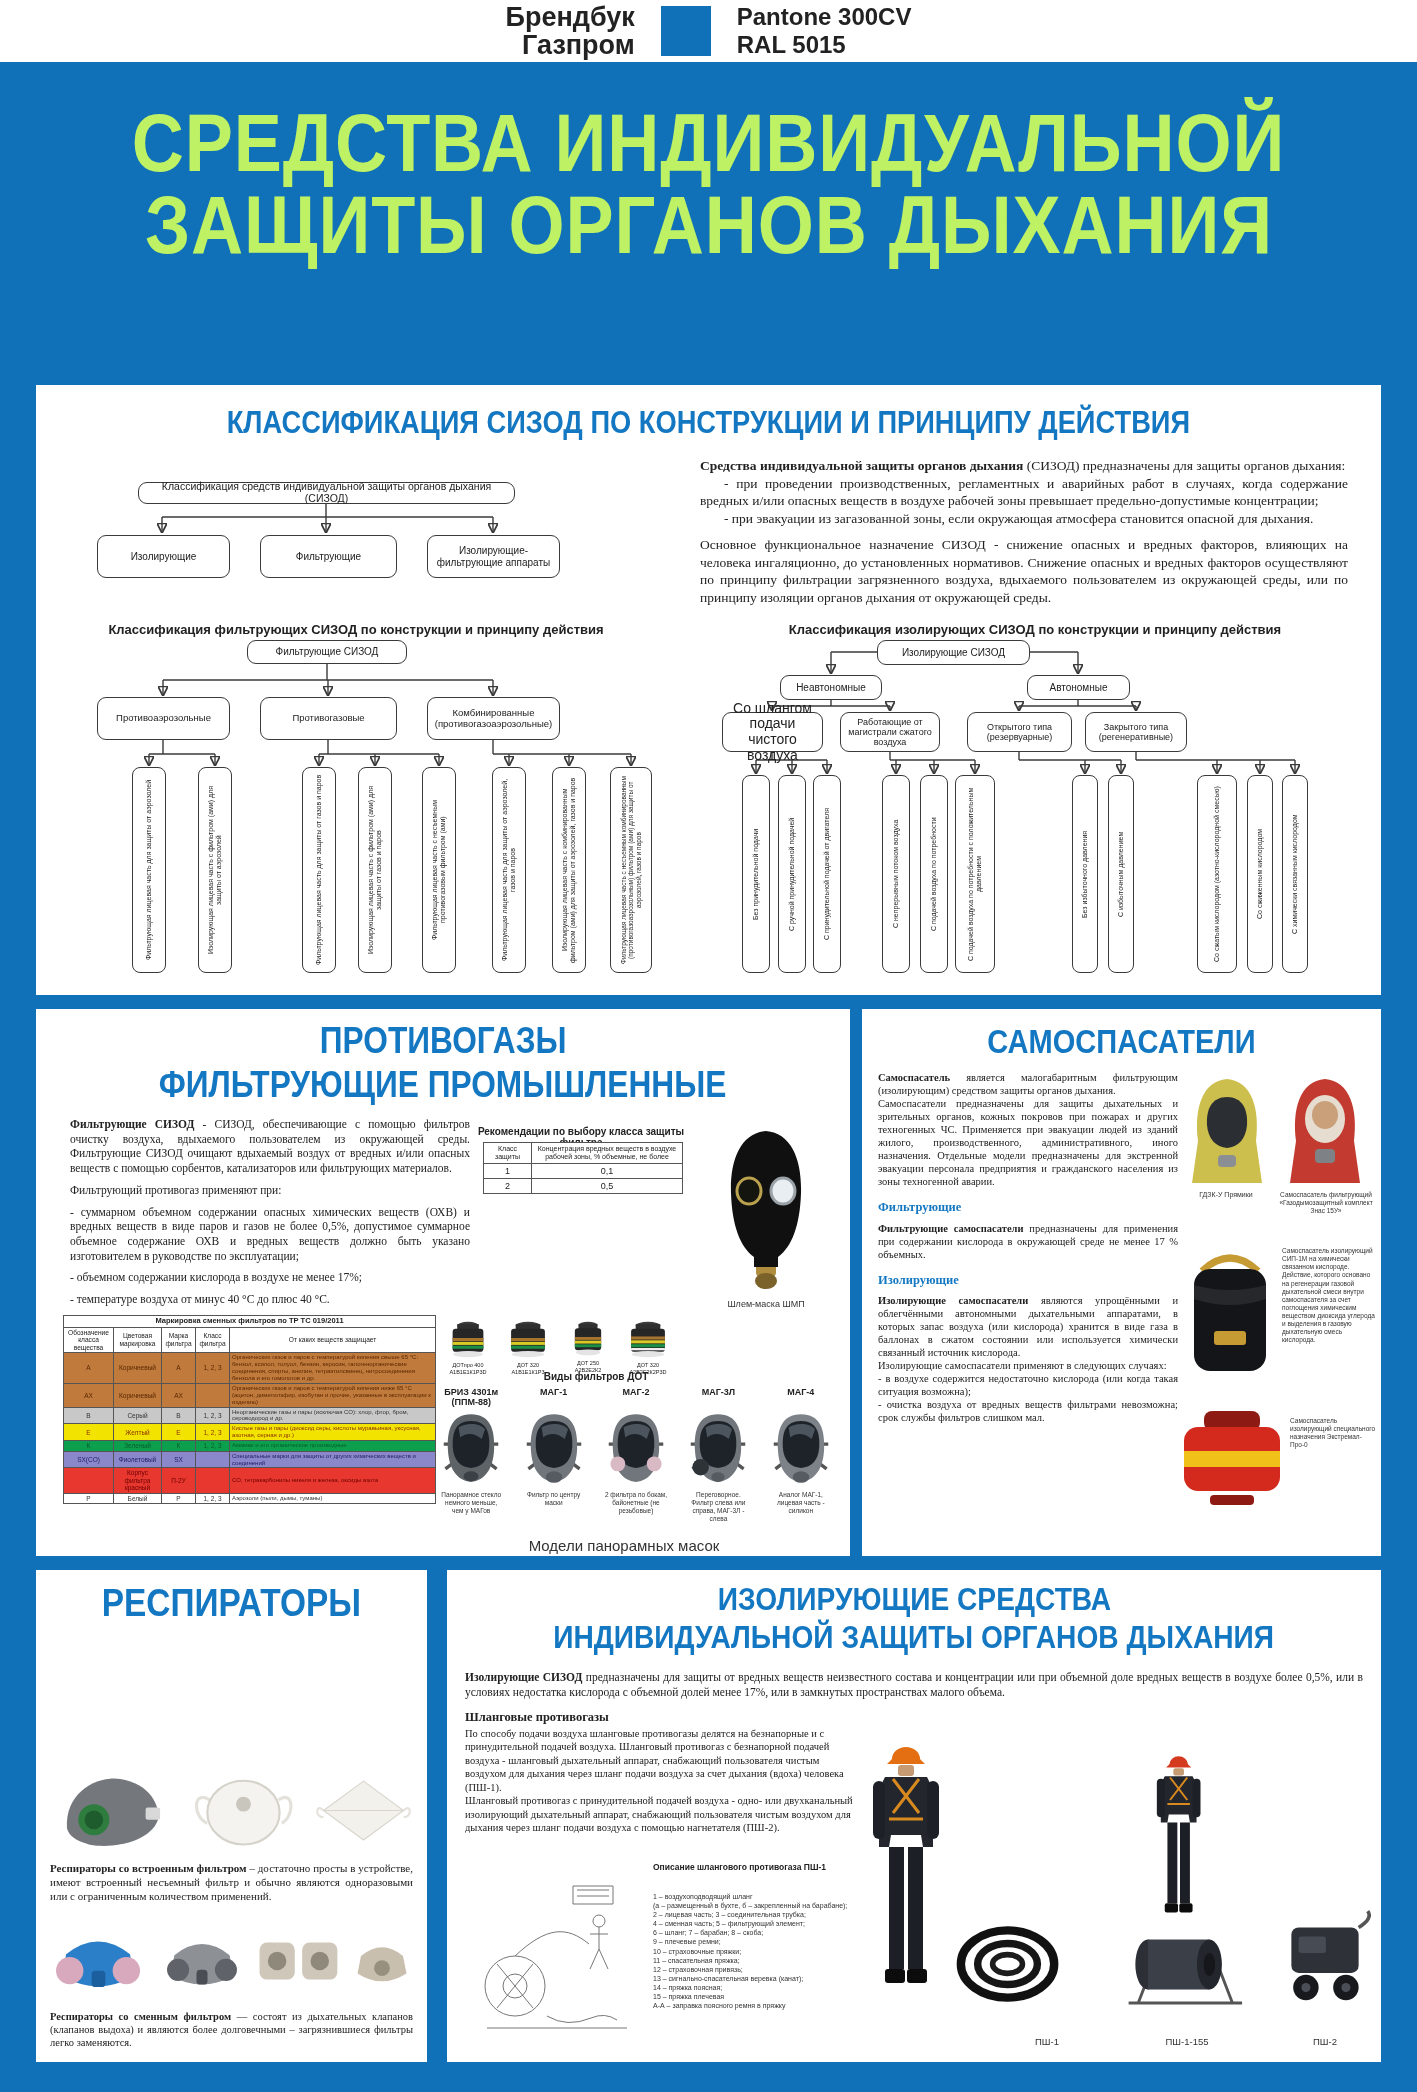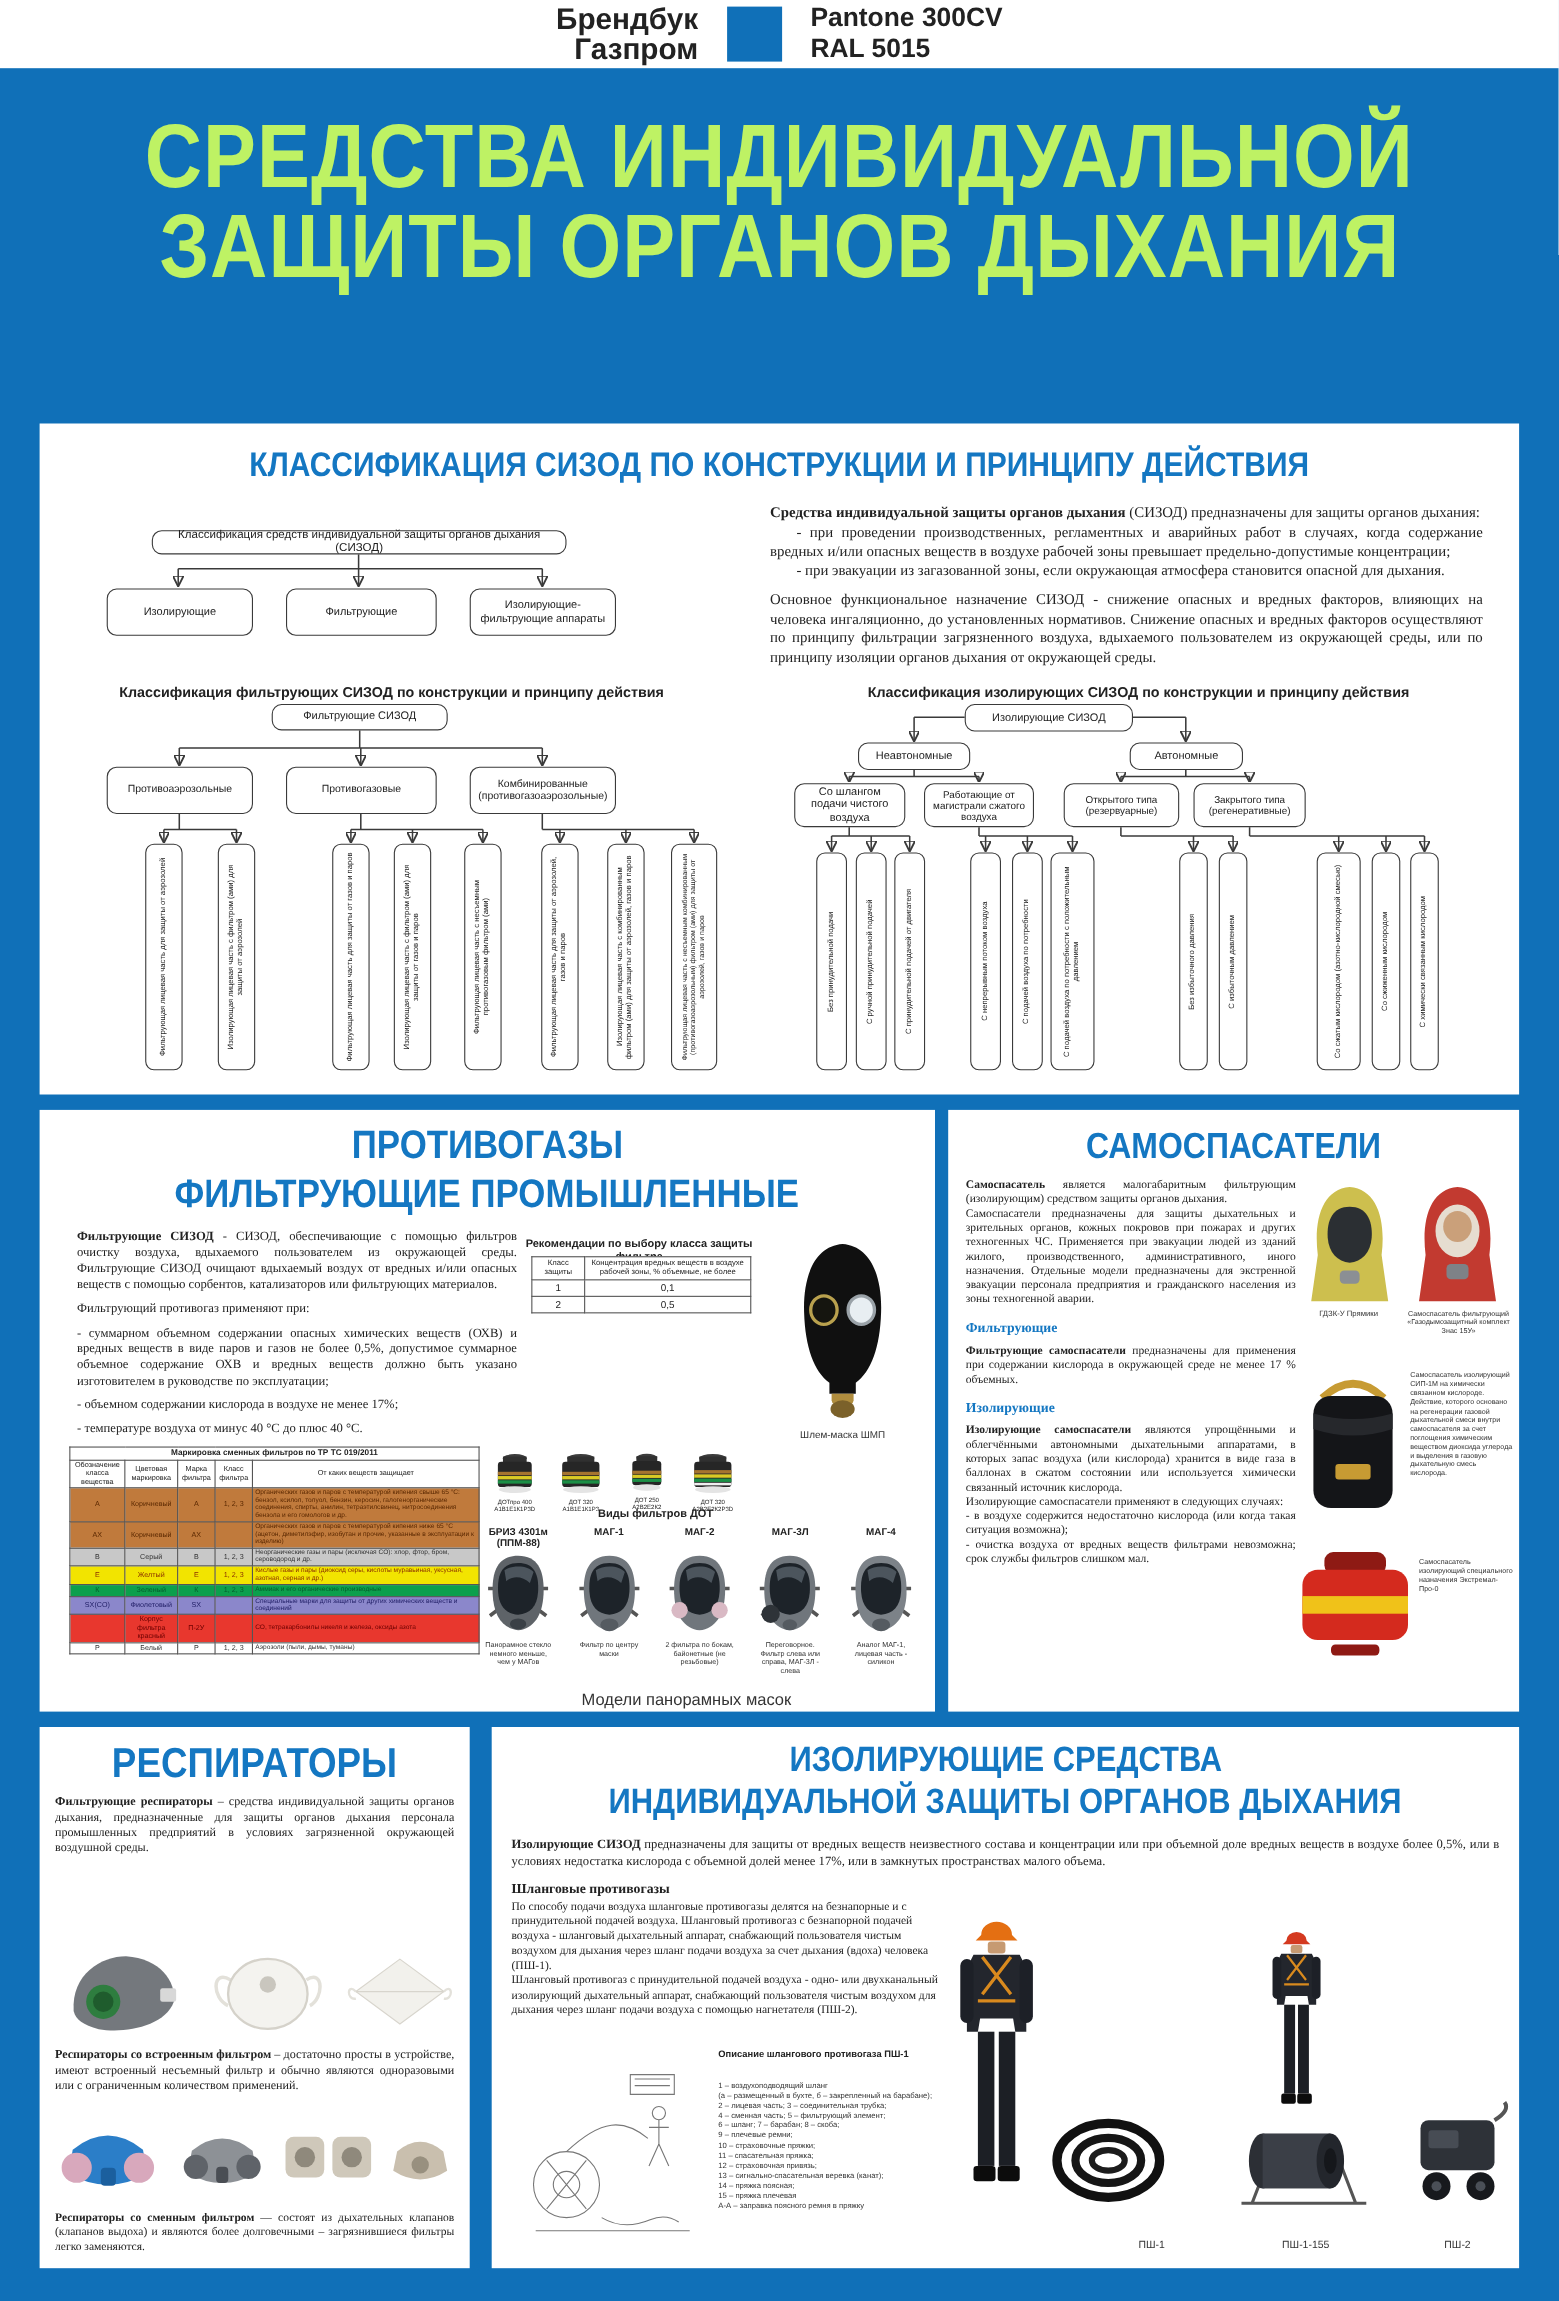--- a/index.html
+++ b/index.html
@@ -163,21 +163,21 @@
     <div class="vbox" style="left:322px;top:382px;width:34px;height:206px">Изолирующая лицевая часть с фильтром (ами) для защиты от газов и паров</div>
     <div class="vbox" style="left:386px;top:382px;width:34px;height:206px">Фильтрующая лицевая часть с несъемным противогазовым фильтром (ами)</div>
     <div class="vbox" style="left:456px;top:382px;width:34px;height:206px">Фильтрующая лицевая часть для защиты от аэрозолей, газов и паров</div>
     <div class="vbox" style="left:516px;top:382px;width:34px;height:206px">Изолирующая лицевая часть с комбинированным фильтром (ами) для защиты от аэрозолей, газов и паров</div>
     <div class="vbox" style="left:574px;top:382px;width:42px;height:206px;font-size:6.5px">Фильтрующая лицевая часть с несъемным комбинированным (противогазоаэрозольным) фильтром (ами) для защиты от аэрозолей, газов и паров</div>
 
     <div class="chart-sub" style="left:719px;top:237px;width:560px">Классификация изолирующих СИЗОД по конструкции и принципу действия</div>
     <div class="fbox" style="left:841px;top:255px;width:153px;height:25px">Изолирующие СИЗОД</div>
     <div class="fbox" style="left:744px;top:290px;width:102px;height:25px">Неавтономные</div>
     <div class="fbox" style="left:991px;top:290px;width:103px;height:25px">Автономные</div>
-    <div class="fbox" style="left:686px;top:327px;width:101px;height:40px;font-size:10px">Со шлангом подачи чистого воздуха</div>
+    <div class="fbox" style="left:686px;top:327px;width:101px;height:40px;font-size:14px">Со шлангом подачи чистого воздуха</div>
     <div class="fbox" style="left:804px;top:327px;width:100px;height:40px;font-size:9px">Работающие от магистрали сжатого воздуха</div>
     <div class="fbox" style="left:931px;top:327px;width:105px;height:40px;font-size:9px">Открытого типа (резервуарные)</div>
     <div class="fbox" style="left:1049px;top:327px;width:102px;height:40px;font-size:9px">Закрытого типа (регенеративные)</div>
     <div class="vbox" style="left:706px;top:390px;width:28px;height:198px">Без принудительной подачи</div>
     <div class="vbox" style="left:742px;top:390px;width:28px;height:198px">С ручной принудительной подачей</div>
     <div class="vbox" style="left:777px;top:390px;width:28px;height:198px">С принудительной подачей от двигателя</div>
     <div class="vbox" style="left:846px;top:390px;width:28px;height:198px">С непрерывным потоком воздуха</div>
     <div class="vbox" style="left:884px;top:390px;width:28px;height:198px">С подачей воздуха по потребности</div>
     <div class="vbox" style="left:919px;top:390px;width:40px;height:198px">С подачей воздуха по потребности с положительным давлением</div>
     <div class="vbox" style="left:1036px;top:390px;width:26px;height:198px">Без избыточного давления</div>
@@ -474,21 +474,20 @@
     </svg>
     <div class="smallcap abs" style="left:428px;top:408px;width:86px;text-align:left">Самоспасатель изолирующий специального назначения Экстремал-Про-0</div>
   </div>
 
   <div class="panel" style="left:36px;top:1508px;width:391px;height:492px">
     <div class="phead abs" style="top:12px;font-size:38px">
       <span class="cond">РЕСПИРАТОРЫ</span>
     </div>
 
     <div class="abs ser just" style="left:14px;top:62px;width:363px;font-size:11px;line-height:1.27">
-      <div><span class="bold">Фильтрующие респираторы</span><span> – средства индивидуальной защиты органов дыхания, предназначенные для защиты органов дыхания персонала промышленных предприятий в условиях загрязненной окружающей воздушной среды.</span></div>
     </div>
 
     <div class="abs" style="left:14px;top:196px;width:363px;display:flex;align-items:center;justify-content:space-between">
       <svg width="125" height="88" viewBox="0 0 120 85">
         <path d="M16,60 C14,28 40,12 62,12 C92,14 106,34 104,52 C96,74 60,80 38,76 C24,72 18,68 16,60 Z" fill="#74787d"></path>
         <circle cx="42" cy="52" r="15" fill="#2e7d3f"></circle>
           <circle cx="42" cy="52" r="9" fill="#1f5c2d"></circle>
         <rect x="92" y="40" width="14" height="12" rx="2" fill="#d8d8d8"></rect>
       </svg>
       <svg width="112" height="85" viewBox="0 0 105 80">

